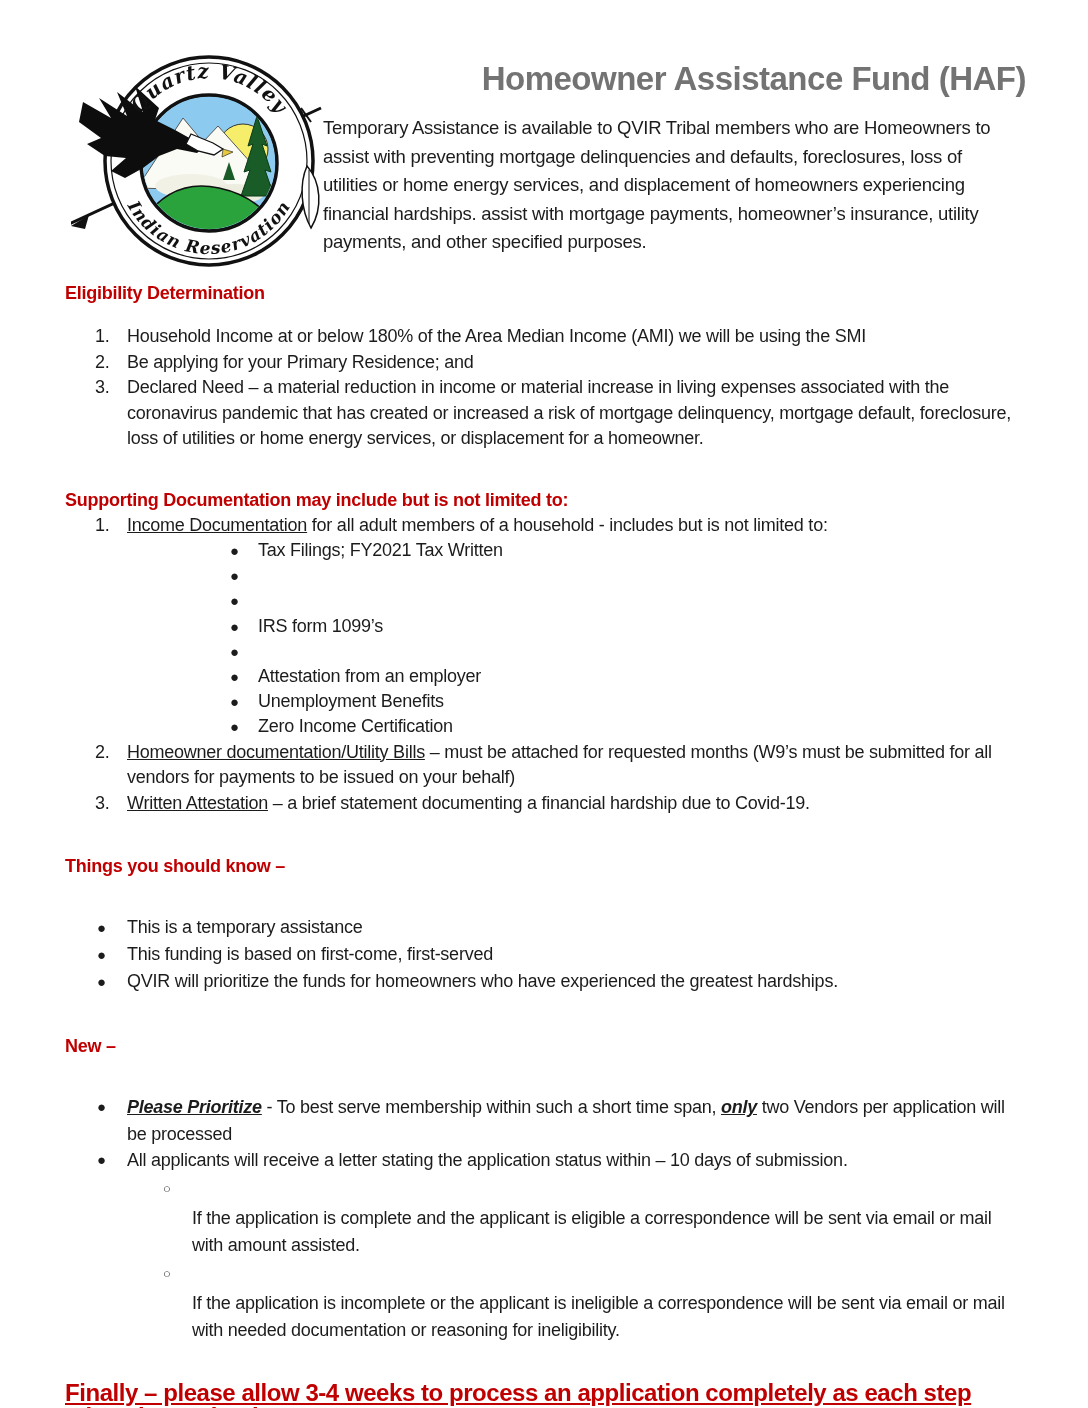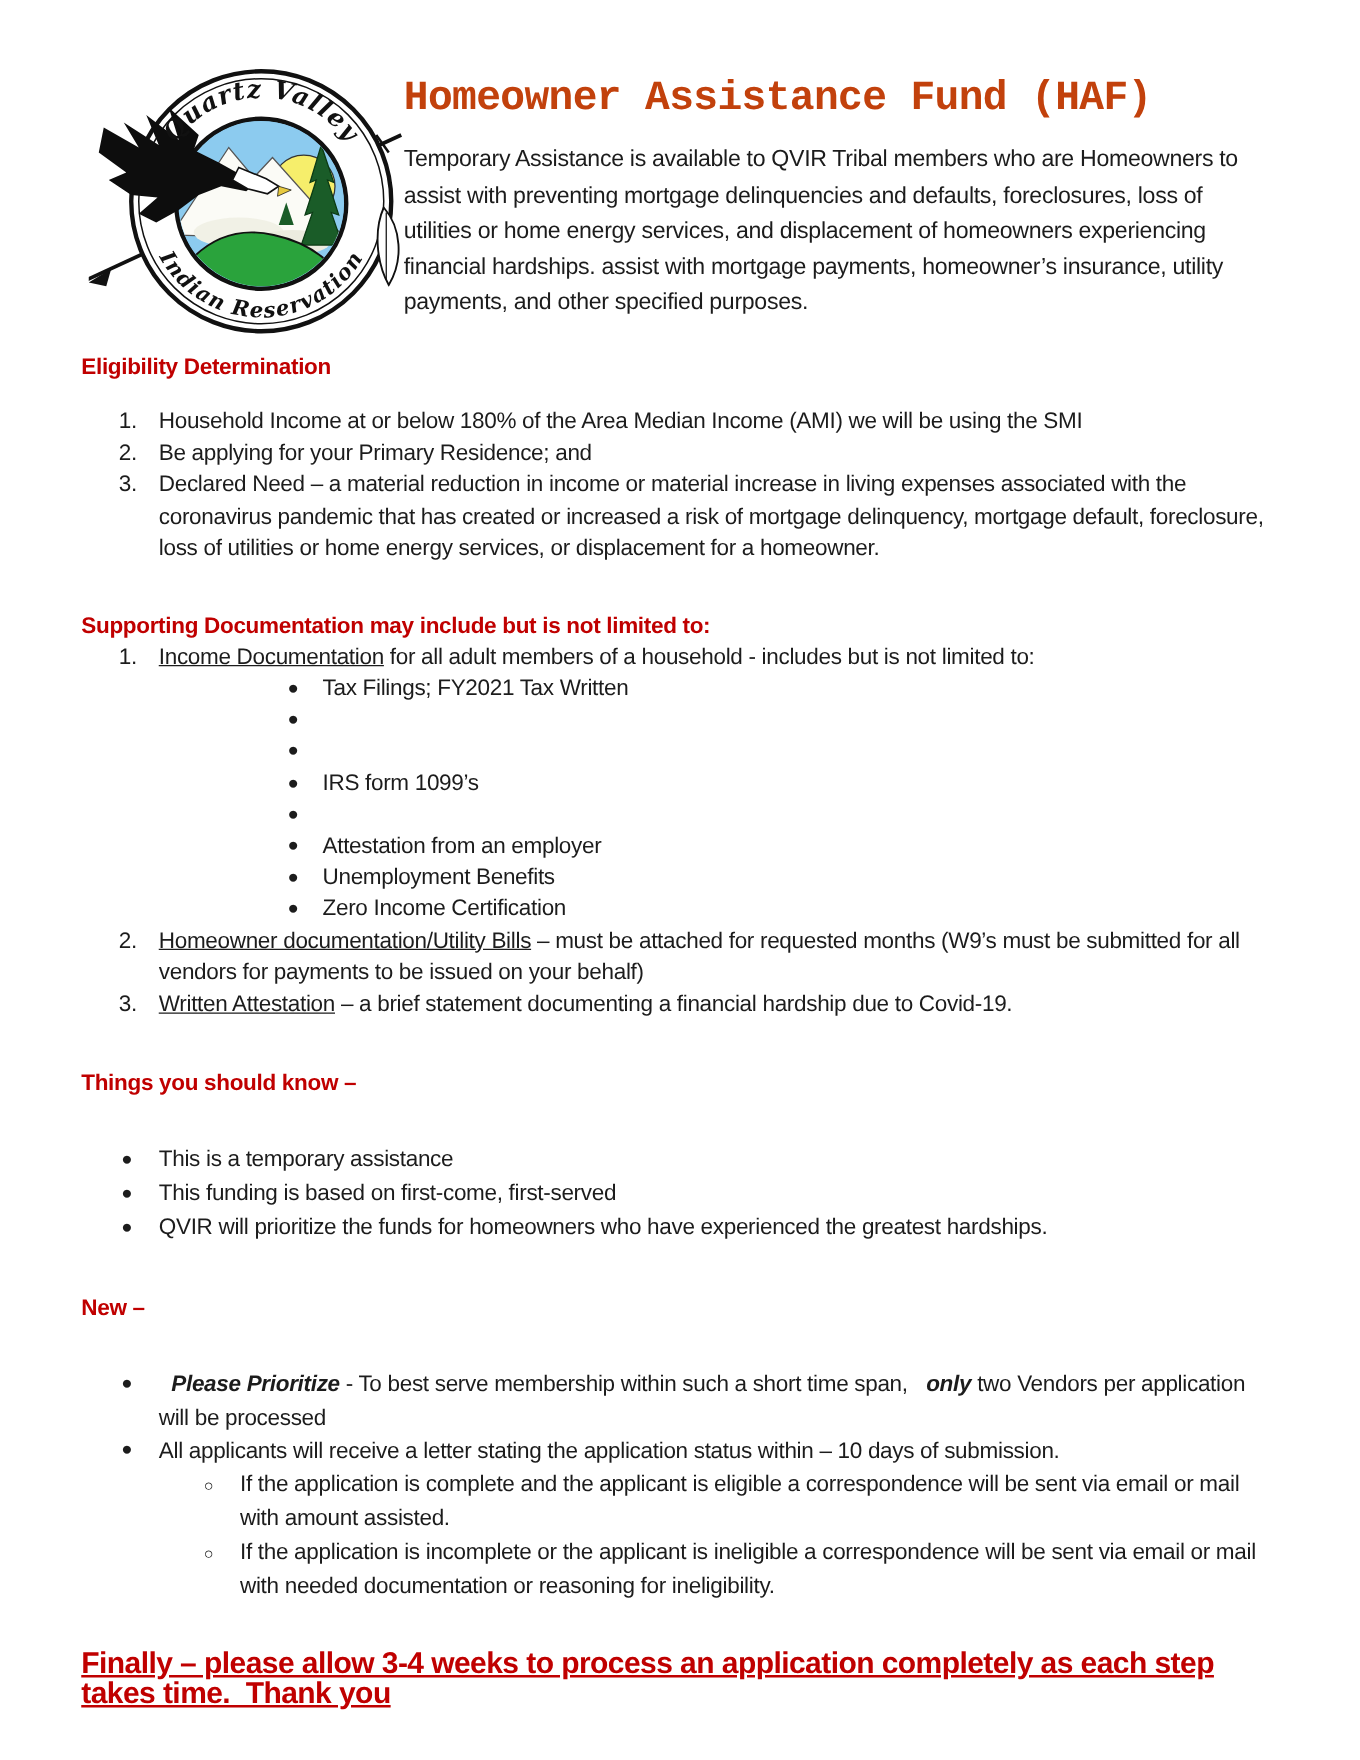--- a/index.html
+++ b/index.html
@@ -12,22 +12,22 @@
     box-sizing:border-box;
     padding:50px 62px 0 65px;
     overflow:hidden;
     letter-spacing:-0.25px;
   }
   
   .header{display:flex;align-items:flex-start;min-height:224px;}
   .logo-box{flex:none;width:252px;height:222px;margin-left:6px;}
   .header-right{flex:1;padding-top:6px;}
   .doc-title{
-    font-size:33px;font-weight:bold;text-align:left;
-    margin:4px 0 0 0;color:#c2410c;letter-spacing:-0.5px;font-family:Liberation Mono, monospace;
+    font-size:33px;font-weight:bold;text-align:right;
+    margin:4px 0 0 0;color:#737373;letter-spacing:-0.5px;
   }
   .intro{
     margin:16px 0 0 0;font-size:18.5px;line-height:28.5px;
     padding-right:6px;
   }
   
   .h-red{color:#C00000;font-weight:bold;font-size:18px;line-height:22px;margin:0;}
   .h-elig{margin-top:8px;}
   .h-support{margin-top:37px;margin-bottom:0;}
   .h-things{margin-top:39px;}
@@ -45,23 +45,23 @@
   
   .trow{display:flex;line-height:27px;font-size:18px;}
   .trow .bullet{flex:none;width:30px;margin-left:32px;font-size:15px;}
   .trow .btext{flex:1;padding-right:2px;}
   .things-list{margin-top:37px;}
   .new-list{margin-top:37px;}
   .new-list .trow{line-height:26.5px;}
   
   .orow{display:flex;line-height:27px;font-size:18px;}
   .orow .bullet{flex:none;width:29px;margin-left:98px;font-size:13px;padding-top:1px;}
-  .orow .btext{flex:1;padding-right:2px;}
+  .orow .btext{flex:1;padding-right:2px;margin-top:31px;}
   .lead-u{text-decoration:underline;}
-  .bi-u{font-weight:bold;font-style:italic;margin-left:10px;}
+  .bi-u{font-weight:bold;font-style:italic;text-decoration:underline;}
   .finally{
     margin-top:37px;color:#C00000;font-weight:bold;font-size:24px;
     text-decoration:underline;line-height:24px;letter-spacing:-0.45px;
   }
 </style>
 </head>
 <body>
 
 <div class="page">
 

